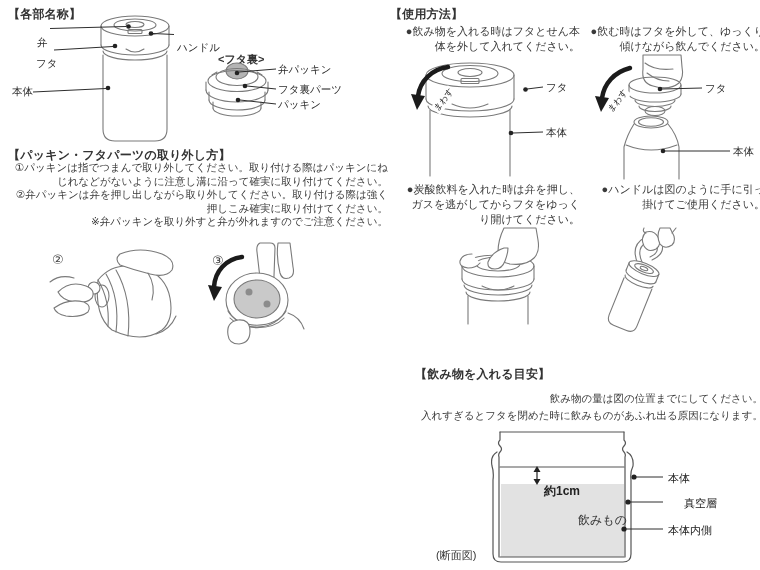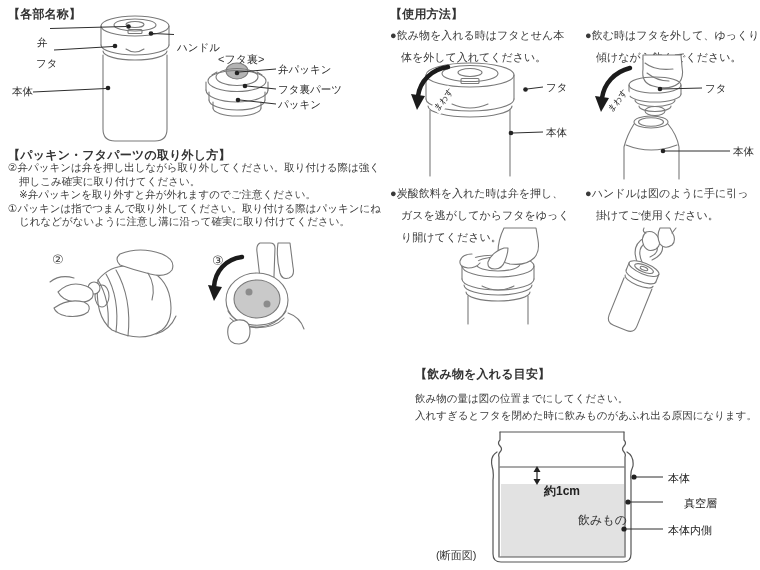--- a/index.html
+++ b/index.html
@@ -2,37 +2,37 @@
 <html><head>
 <meta charset="utf-8">
 <style>
   * { margin:0; padding:0; box-sizing:border-box; }
   html,body { width:760px; height:570px; }
   body {
     position:relative; background:#ffffff; overflow:hidden;
     font-family:"Liberation Sans","DejaVu Sans",sans-serif;
     color:#3a3a3a;
   }
-  .abs { position:absolute; }
+  .abs { position:absolute;text-align:right; }
   h2 { font-size:12px; font-weight:bold; color:#333; white-space:nowrap; letter-spacing:0.2px; }
   .txt { font-size:10.5px; line-height:13.6px; color:#3a3a3a; white-space:pre-line; }
   .hang { padding-left:11px; text-indent:-11px; }
-  .bullet { font-size:11px; line-height:22px; color:#3a3a3a; white-space:pre-line;
+  .bullet { font-size:11px; line-height:15px; color:#3a3a3a; white-space:pre-line;
             padding-left:11px; text-indent:-11px; }
   .fig { position:absolute; }
   .fig svg { position:absolute; left:0; top:0; overflow:visible; }
   .lbl { position:absolute; font-size:10.5px; color:#2b2b2b; white-space:nowrap; }
   .figno { position:absolute; font-size:13px; color:#444; }
   .rotlbl { position:absolute; font-size:8.5px; color:#222; background:#fff;
             transform:rotate(-52deg); transform-origin:center; padding:0 1px; }
   .xslbl { position:absolute; font-size:11px; color:#222; white-space:nowrap; }
   .gap-lbl { position:absolute; font-size:12px; font-weight:bold; color:#222; white-space:nowrap;margin-top:16px; }
   .drink-lbl { position:absolute; font-size:12px; color:#333; text-align:center; }
   .caption { position:absolute; font-size:11px; color:#333; white-space:nowrap; }
-  .ttl-small { position:absolute; font-size:11px; font-weight:normal; color:#333; white-space:nowrap;text-align:right; }
+  .ttl-small { position:absolute; font-size:11px; font-weight:bold; color:#333; white-space:nowrap;text-align:right; }
 </style>
 </head>
 <body>
 
 <h2 class="abs" style="left:8px;top:6px;">【各部名称】</h2>
 
 <div class="fig" style="left:0;top:14px;width:380px;height:136px;">
   <svg width="200" height="136" viewBox="0 0 200 136">
     <g fill="none" stroke="#7a7a7a" stroke-width="1.1" stroke-linecap="round" stroke-linejoin="round">
       <ellipse cx="135" cy="12" rx="34" ry="10"></ellipse>
@@ -88,25 +88,25 @@
         <circle cx="38" cy="50" r="2.3"></circle>
     </g>
   </svg>
   <span class="lbl" style="left:78px;top:13px;text-align:right;">弁パッキン</span>
   <span class="lbl" style="left:78px;top:33px;">フタ裏パーツ</span>
   <span class="lbl" style="left:78px;top:48px;">パッキン</span>
 </div>
 
 <h2 class="abs" style="left:8px;top:147px;">【パッキン・フタパーツの取り外し方】</h2>
 <div class="abs" style="left:8px;top:161px;width:380px;">
+  <p class="txt hang">①パッキンは指でつまんで取り外してください。取り付ける際はパッキンにね
+じれなどがないように注意し溝に沿って確実に取り付けてください。</p>
   <p class="txt hang">②弁パッキンは弁を押し出しながら取り外してください。取り付ける際は強く
 押しこみ確実に取り付けてください。
 ※弁パッキンを取り外すと弁が外れますのでご注意ください。</p>
-  <p class="txt hang">①パッキンは指でつまんで取り外してください。取り付ける際はパッキンにね
-じれなどがないように注意し溝に沿って確実に取り付けてください。</p>
 </div>
 
 <div class="fig" style="left:50px;top:246px;width:130px;height:108px;">
   <span class="figno" style="left:2px;top:6px;">②</span>
   <svg width="130" height="108" viewBox="0 0 130 108">
     <g fill="none" stroke="#7a7a7a" stroke-width="1.1" stroke-linecap="round" stroke-linejoin="round">
       <path d="M48,34 Q44,70 62,84 Q92,98 112,84 Q124,74 120,52 Q116,30 94,22 Q64,14 48,34 Z" fill="#fff"></path>
       <path d="M48,34 Q60,54 58,80"></path>
       <path d="M56,28 Q70,52 66,86"></path>
       <path d="M66,24 Q82,52 78,90"></path>

